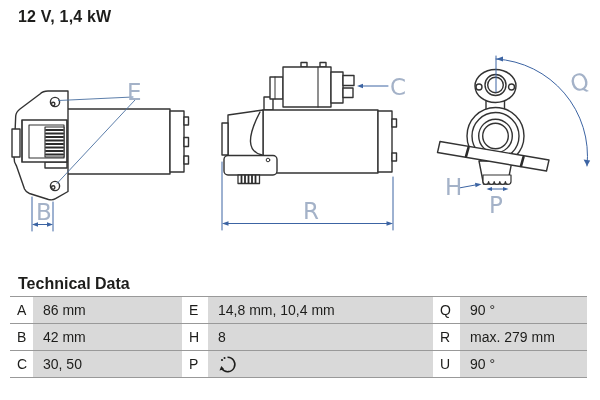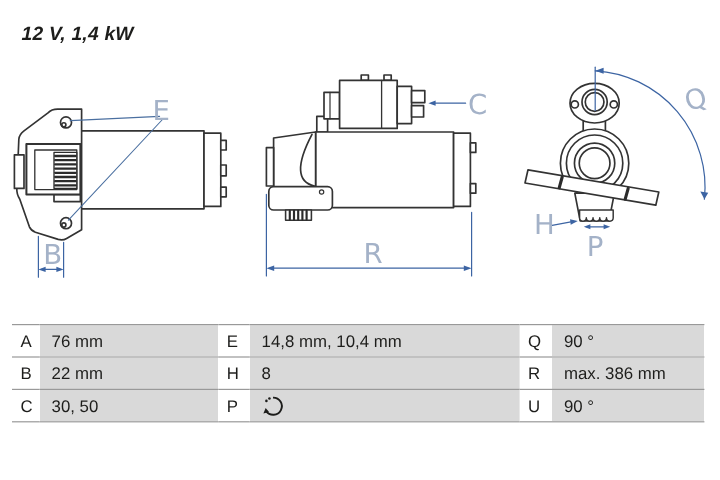--- a/index.html
+++ b/index.html
@@ -1,18 +1,18 @@
 <!DOCTYPE html>
 <html><head>
 <meta charset="utf-8">
 <style>
   html,body{margin:0;padding:0;background:#fff;}
   .page{position:relative;width:600px;height:400px;background:#fff;overflow:hidden;
         font-family:"Liberation Sans","DejaVu Sans",sans-serif;color:#1d1d1b;}
-  .title{position:absolute;top:20px;left:18px;font-size:16px;font-weight:600;letter-spacing:.2px;font-style:italic;}
+  .title{position:absolute;top:8px;left:18px;font-size:16px;font-weight:600;letter-spacing:.2px;}
   .drawing{position:absolute;top:0;left:0;}
   .tech{position:absolute;top:270px;left:0;width:600px;}
   .tech h2{margin:5px 0 3px 18px;font-size:16px;font-weight:700;}
   table.specs{border-collapse:collapse;margin-left:10px;table-layout:fixed;width:577px;
               font-size:14px;}
   table.specs tr{height:27px;}
   table.specs tr{border-top:1px solid #999;}
   table.specs tr:last-child{border-bottom:1px solid #999;}
   td.k{background:#fff;padding-left:7px;}
   td.v{background:#d9d9d9;padding-left:10px;}
@@ -155,45 +155,46 @@
       <g stroke="#3c64a3" stroke-width="1">
         <line x1="489" y1="189" x2="505" y2="189"></line>
         <polygon points="486.5,189 492,186.9 492,191.1" fill="#3c64a3" stroke="none"></polygon>
         <polygon points="508.5,189 503,186.9 503,191.1" fill="#3c64a3" stroke="none"></polygon>
       </g>
       <text class="cadlabel" x="489" y="213" stroke="none" font-size="22">P</text>
     </g>
   </svg>
 
   <div class="tech">
+    <h2>Technical Data</h2>
     <table class="specs">
       <colgroup>
         <col style="width:23px">
           <col style="width:149px">
         <col style="width:26px">
           <col style="width:225px">
         <col style="width:27px">
           <col style="width:127px">
       </colgroup>
       <tbody>
         <tr>
           <td class="k">A</td>
-          <td class="v">76 mm</td>
+          <td class="v">86 mm</td>
           <td class="k">E</td>
           <td class="v">14,8 mm, 10,4 mm</td>
           <td class="k">Q</td>
           <td class="v">90 °</td>
         </tr>
         <tr>
           <td class="k">B</td>
-          <td class="v">22 mm</td>
+          <td class="v">42 mm</td>
           <td class="k">H</td>
           <td class="v">8</td>
           <td class="k">R</td>
-          <td class="v">max. 386 mm</td>
+          <td class="v">max. 279 mm</td>
         </tr>
         <tr>
           <td class="k">C</td>
           <td class="v">30, 50</td>
           <td class="k">P</td>
           <td class="v">
             <svg width="19" height="19" viewBox="0 0 18 18" style="vertical-align:-4px">
               <path d="M9,2.2 A6.8,6.8 0 1 1 3.6,12.9" fill="none" stroke="#1d1d1b" stroke-width="1.5"></path>
               <circle cx="3.8" cy="4.8" r="1" fill="#1d1d1b"></circle>
               <circle cx="6.2" cy="2.9" r="1" fill="#1d1d1b"></circle>

